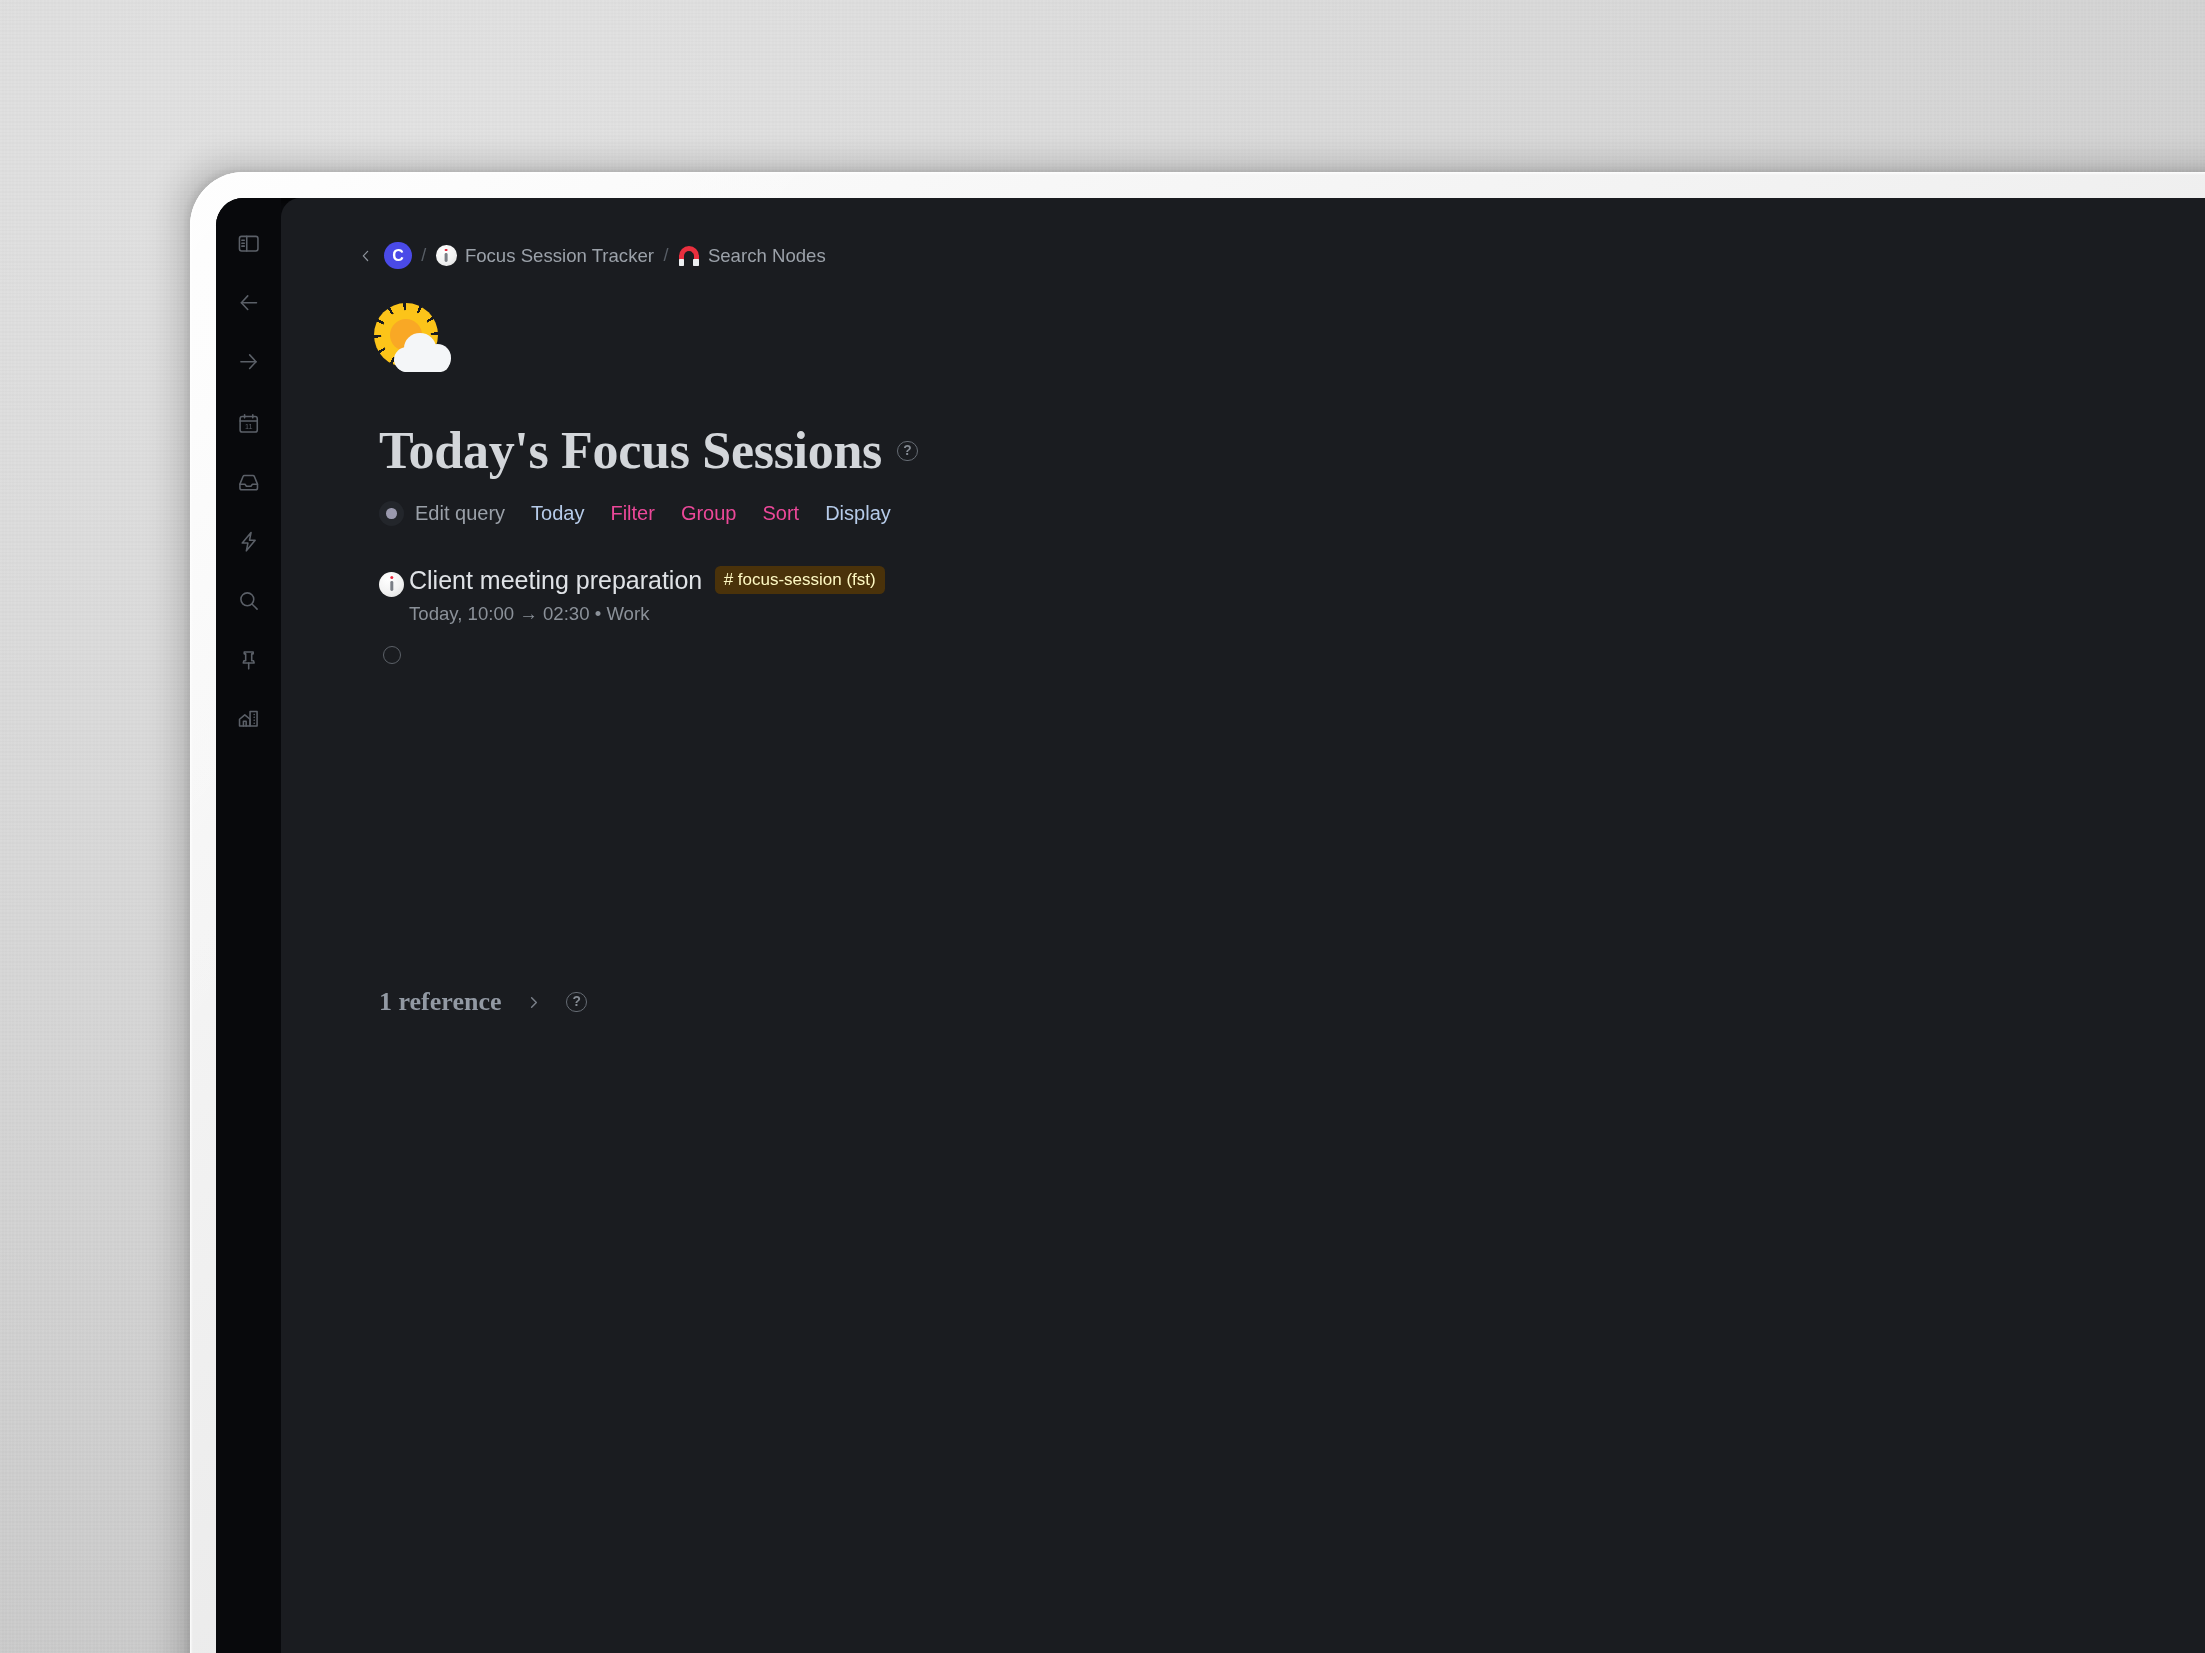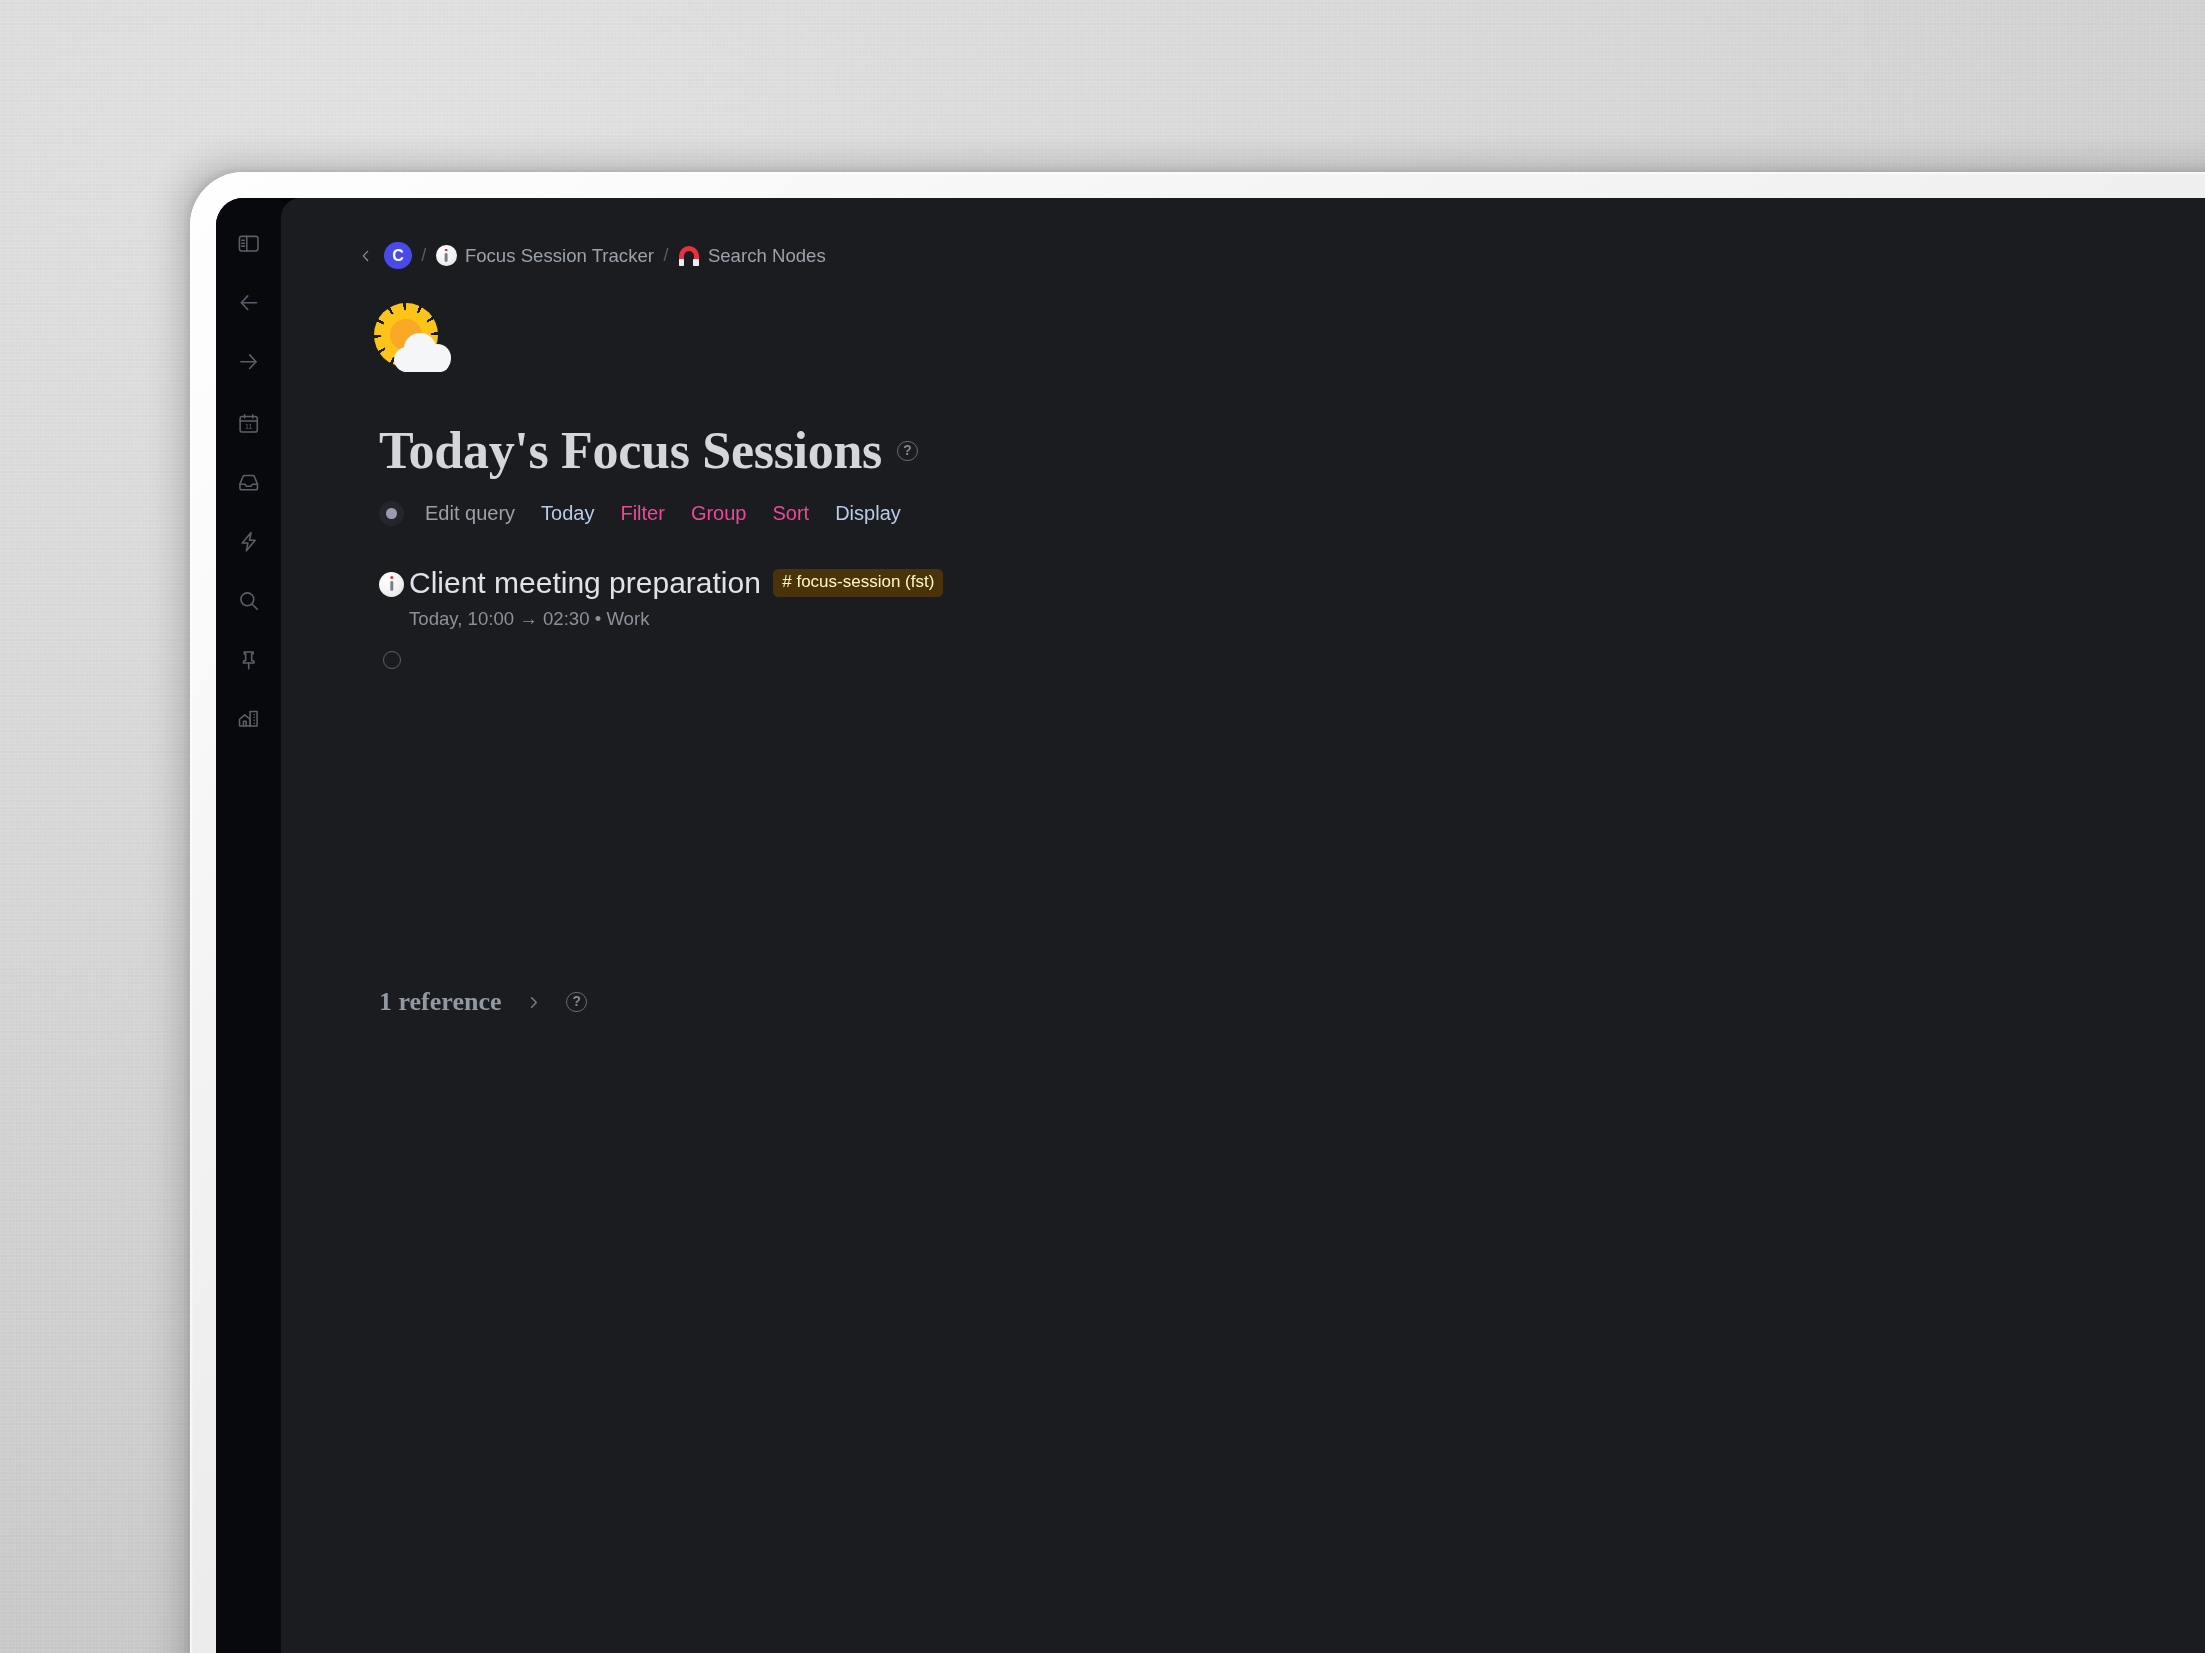--- a/index.html
+++ b/index.html
@@ -208,21 +208,21 @@
     font-family:"Liberation Sans", sans-serif;
     padding-bottom:0.7px;
   }
 
   
   #toolbar{
     position:absolute; left:98px; top:303px;
     display:flex; align-items:center;
   }
   #edit-query{
-    display:flex; align-items:center; gap:21px; cursor:pointer; margin-right:26px;
+    display:flex; align-items:center; gap:11px; cursor:pointer; margin-right:26px;
   }
   #edit-query .dot-wrap{
     width:25px; height:25px; border-radius:50%;
     background:#23262b;
     display:flex; align-items:center; justify-content:center; flex:none;
   }
   #edit-query .dot{
     width:10.3px; height:10.3px; border-radius:50%; background:#9b9aae;
   }
   #edit-query .txt{ font-size:20px; color:#9aa0a8; }
@@ -237,21 +237,21 @@
   #row{
     display:flex; align-items:flex-start; gap:0;
     padding:2.8px 0 0 0;
   }
   #row-bullet{
     width:30px; flex:none; display:flex; justify-content:flex-start;
     padding-top:6.2px;
   }
   #row-body{ flex:1; }
   #row-line1{ display:flex; align-items:center; gap:12.4px; flex-wrap:nowrap; }
-  #row-title{ font-size:30px; color:#dfe2e6; white-space:nowrap; }
+  #row-title{ font-size:25px; color:#dfe2e6; white-space:nowrap; }
   #row-tag{
     font-size:17px; color:#fef9c3;
     background:#4a320a;
     border-radius:5.5px;
     padding:3.4px 9px 4.8px 9px;
     white-space:nowrap;
     cursor:pointer;
   }
   #row-meta{
     margin-top:8.3px; font-size:18.6px; color:#8b9199; white-space:nowrap;

